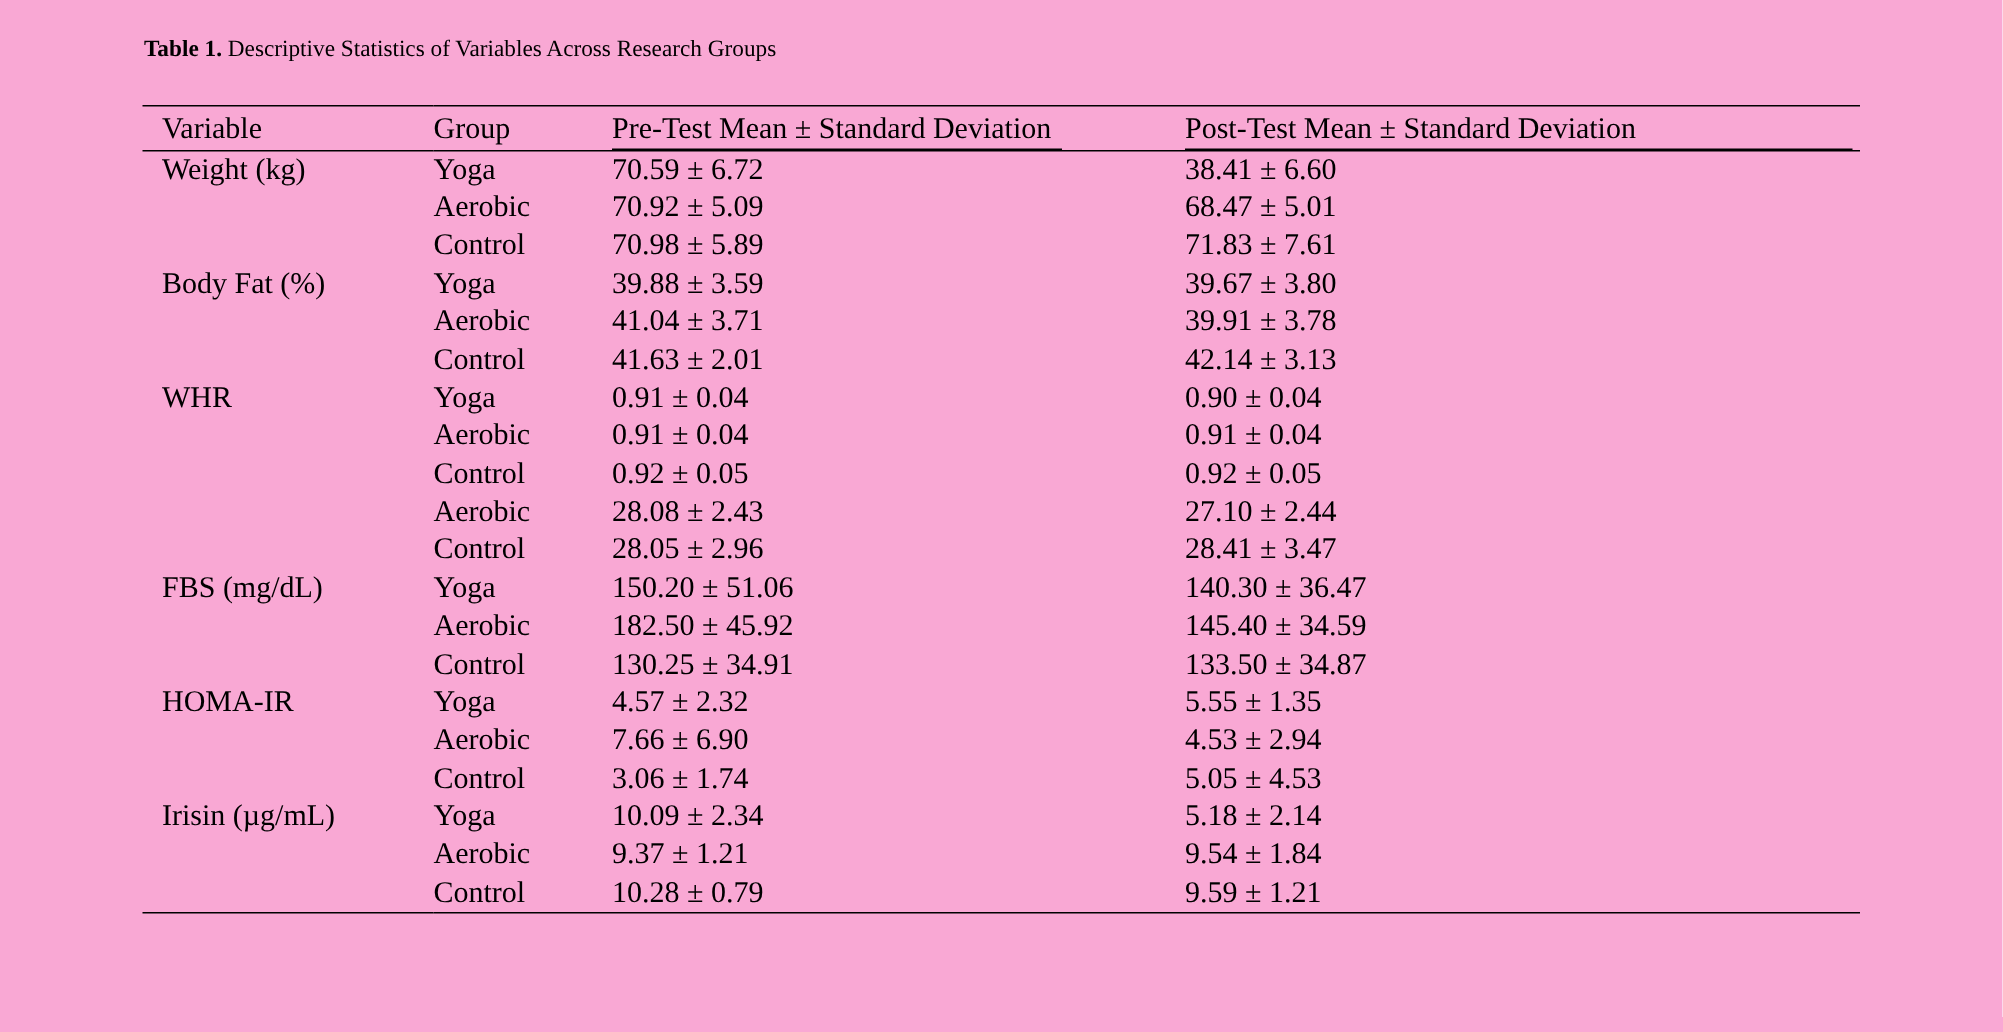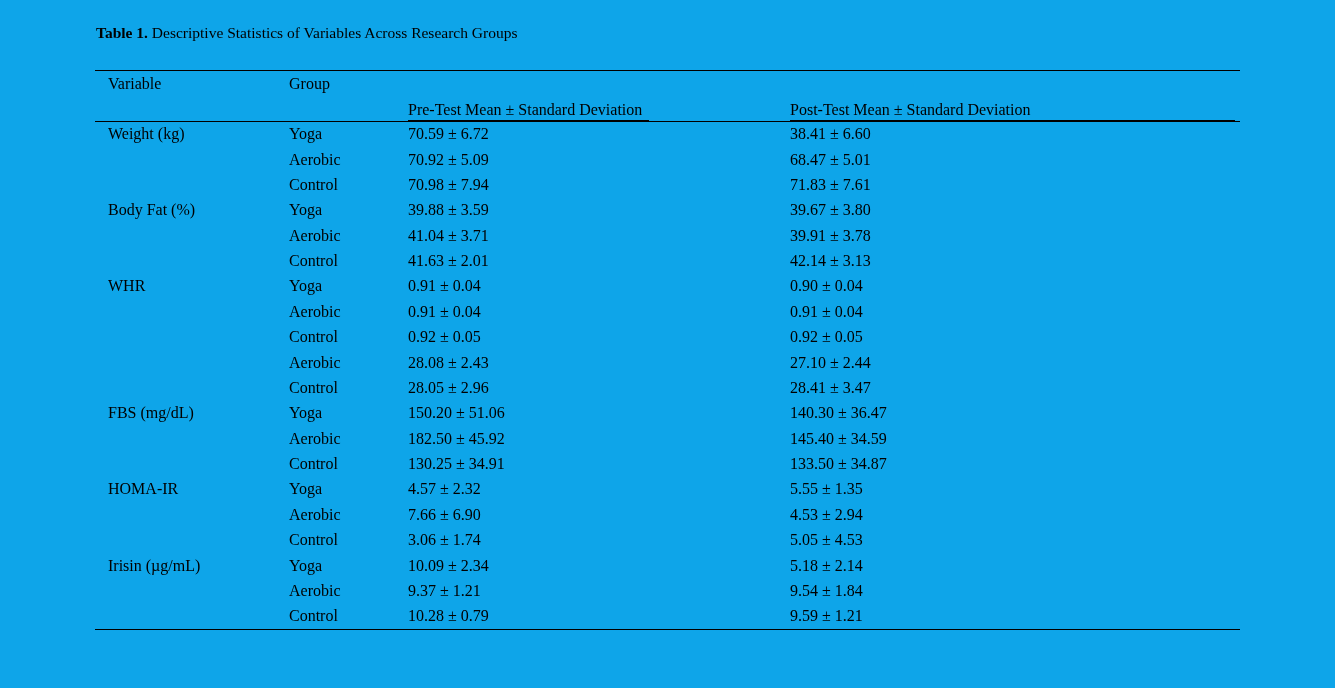--- a/index.html
+++ b/index.html
@@ -4,21 +4,21 @@
 <style>
   html, body {
     margin: 0;
     padding: 0;
     background: #ffffff;
   }
   .page {
     position: relative;
     width: 1335px;
     height: 688px;
-    background: #0ea5e9;
+    background: #f9a8d4;
     font-family: "Liberation Serif", "DejaVu Serif", serif;
     color: #000000;
     overflow: hidden;
   }
   .title {
     position: absolute;
     left: 96px;
     top: 24px;
     font-size: 15.5px;
     line-height: 1.2;
@@ -28,42 +28,41 @@
   .table-wrap {
     position: absolute;
     left: 95px;
     top: 70px;
     width: 1145px;
   }
   table.stats {
     width: 100%;
     border-collapse: collapse;
     table-layout: fixed;
-    font-size: 16px;
+    font-size: 20px;
   }
   table.stats thead tr {
     border-top: 1.5px solid #000;
     border-bottom: 1.5px solid #000;
     height: 27px;
   }
   table.stats th {
     font-weight: normal;
     text-align: left;
     padding: 4px 0 0 0;
     vertical-align: top;
     white-space: nowrap;
     overflow: visible;
   }
   table.stats th.col-variable, table.stats td.col-variable { padding-left: 13px; }
   .cline {
     display: inline-block;
     border-bottom: 1.3px solid #000;
     padding-bottom: 1px;
     white-space: nowrap;
-    margin-top: 26px;
   }
   .cline-pre { padding-right: 7px; }
   .cline-post { width: calc(100% - 5px); }
   table.stats tbody tr { height: 25.38px; }
   table.stats tbody tr:last-child { border-bottom: 1.5px solid #000; }
   table.stats td {
     padding: 0;
     vertical-align: middle;
     white-space: nowrap;
   }
@@ -103,21 +102,21 @@
           </tr>
           <tr>
             <td class="col-variable"></td>
             <td>Aerobic</td>
             <td>70.92 ± 5.09</td>
             <td>68.47 ± 5.01</td>
           </tr>
           <tr>
             <td class="col-variable"></td>
             <td>Control</td>
-            <td>70.98 ± 7.94</td>
+            <td>70.98 ± 5.89</td>
             <td>71.83 ± 7.61</td>
           </tr>
           <tr>
             <td class="col-variable">Body Fat (%)</td>
             <td>Yoga</td>
             <td>39.88 ± 3.59</td>
             <td>39.67 ± 3.80</td>
           </tr>
           <tr>
             <td class="col-variable"></td>

